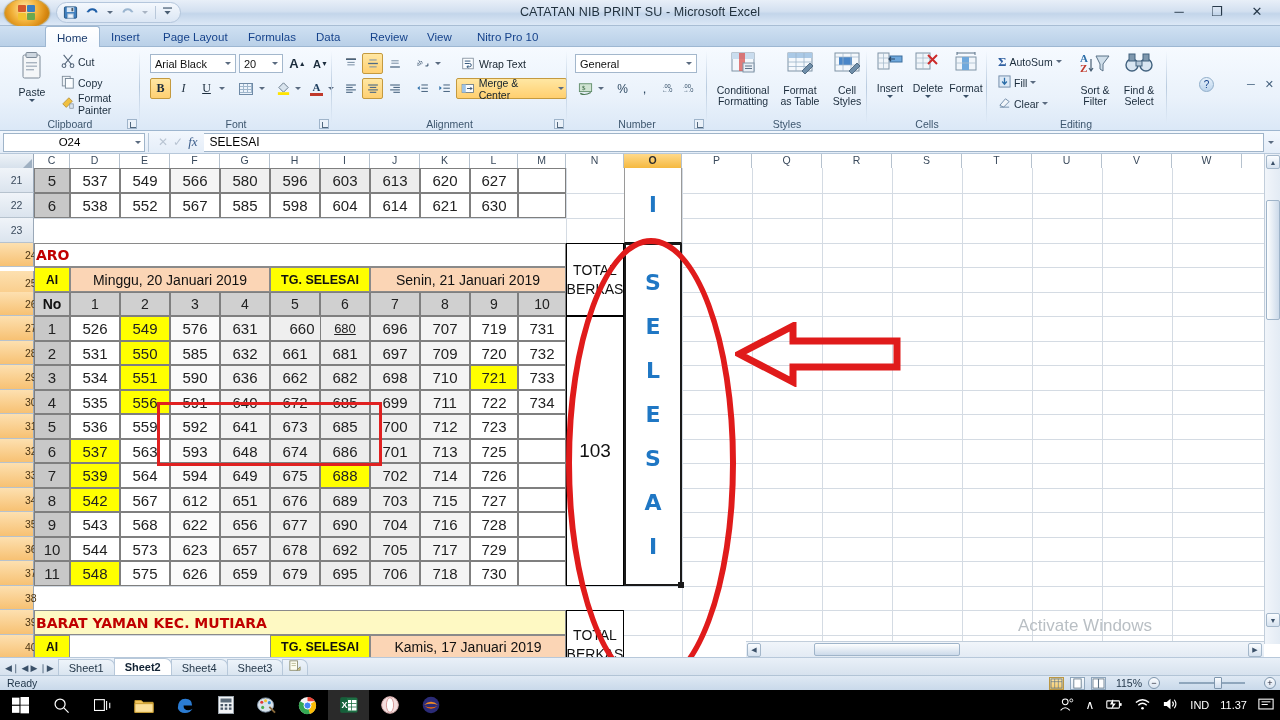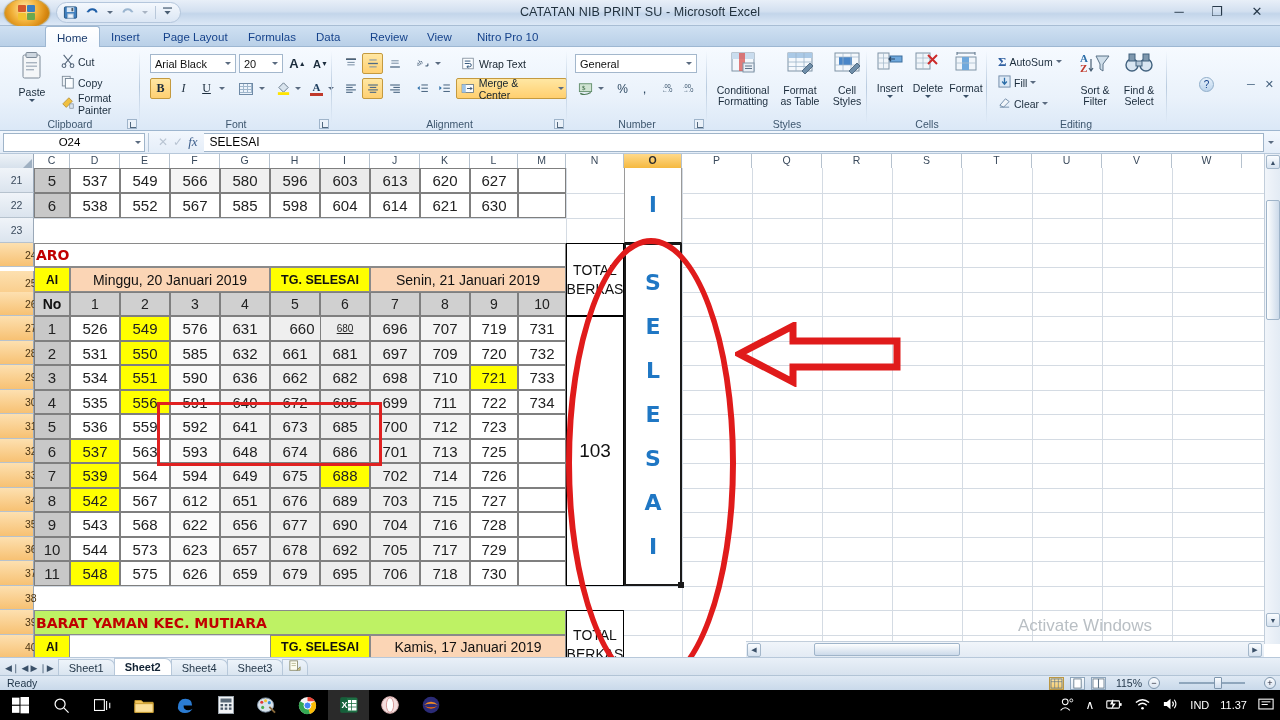--- a/index.html
+++ b/index.html
@@ -802,21 +802,21 @@
     <div class="bx ctr" style="left:470px;top:138px;width:48px;height:24px;background:#d0d0d0;border:1px solid #7f7f7f;font-size:14px;color:#222">9</div>
     <div class="bx ctr" style="left:518px;top:138px;width:48px;height:24px;background:#d0d0d0;border:1px solid #7f7f7f;font-size:14px;color:#222">10</div>
 
     <div id="data-body">
         <div class="bx ctr" style="left: 34px; top: 162px; width: 36px; height: 25px; background: rgb(200, 200, 200); border: 1px solid rgb(127, 127, 127); font-size: 15px; color: rgb(34, 34, 34);">1</div>
         <div class="bx ctr" style="left: 70px; top: 162px; width: 50px; height: 25px; background: rgb(255, 255, 255); border: 1px solid rgb(127, 127, 127); font-size: 15px; color: rgb(34, 34, 34);">526</div>
         <div class="bx ctr" style="left: 120px; top: 162px; width: 50px; height: 25px; background: rgb(255, 255, 0); border: 1px solid rgb(127, 127, 127); font-size: 15px; color: rgb(34, 34, 34);">549</div>
         <div class="bx ctr" style="left: 170px; top: 162px; width: 50px; height: 25px; background: rgb(250, 250, 250); border: 1px solid rgb(127, 127, 127); font-size: 15px; color: rgb(34, 34, 34);">576</div>
         <div class="bx ctr" style="left: 220px; top: 162px; width: 50px; height: 25px; background: rgb(242, 242, 242); border: 1px solid rgb(127, 127, 127); font-size: 15px; color: rgb(34, 34, 34);">631</div>
         <div class="bx ctr" style="left: 270px; top: 162px; width: 64px; height: 25px; background: rgb(239, 239, 239); border: 1px solid rgb(127, 127, 127); font-size: 15px; color: rgb(34, 34, 34);">660</div>
-        <div class="bx ctr" style="left: 320px; top: 162px; width: 50px; height: 25px; background: rgb(236, 236, 236); border: 1px solid rgb(127, 127, 127); font-size: 10px; color: rgb(34, 34, 34); text-decoration: underline;">680</div>
+        <div class="bx ctr" style="left: 320px; top: 162px; width: 50px; height: 25px; background: rgb(236, 236, 236); border: 1px solid rgb(127, 127, 127); font-size: 13px; color: rgb(34, 34, 34); text-decoration: underline;">680</div>
         <div class="bx ctr" style="left: 370px; top: 162px; width: 50px; height: 25px; background: rgb(239, 239, 239); border: 1px solid rgb(127, 127, 127); font-size: 15px; color: rgb(34, 34, 34);">696</div>
         <div class="bx ctr" style="left: 420px; top: 162px; width: 50px; height: 25px; background: rgb(244, 244, 244); border: 1px solid rgb(127, 127, 127); font-size: 15px; color: rgb(34, 34, 34);">707</div>
         <div class="bx ctr" style="left: 470px; top: 162px; width: 48px; height: 25px; background: rgb(255, 255, 255); border: 1px solid rgb(127, 127, 127); font-size: 15px; color: rgb(34, 34, 34);">719</div>
         <div class="bx ctr" style="left: 518px; top: 162px; width: 48px; height: 25px; background: rgb(255, 255, 255); border: 1px solid rgb(127, 127, 127); font-size: 15px; color: rgb(34, 34, 34);">731</div>
         <div class="bx ctr" style="left: 34px; top: 187px; width: 36px; height: 24px; background: rgb(200, 200, 200); border: 1px solid rgb(127, 127, 127); font-size: 15px; color: rgb(34, 34, 34);">2</div>
         <div class="bx ctr" style="left: 70px; top: 187px; width: 50px; height: 24px; background: rgb(255, 255, 255); border: 1px solid rgb(127, 127, 127); font-size: 15px; color: rgb(34, 34, 34);">531</div>
         <div class="bx ctr" style="left: 120px; top: 187px; width: 50px; height: 24px; background: rgb(255, 255, 0); border: 1px solid rgb(127, 127, 127); font-size: 15px; color: rgb(34, 34, 34);">550</div>
         <div class="bx ctr" style="left: 170px; top: 187px; width: 50px; height: 24px; background: rgb(250, 250, 250); border: 1px solid rgb(127, 127, 127); font-size: 15px; color: rgb(34, 34, 34);">585</div>
         <div class="bx ctr" style="left: 220px; top: 187px; width: 50px; height: 24px; background: rgb(242, 242, 242); border: 1px solid rgb(127, 127, 127); font-size: 15px; color: rgb(34, 34, 34);">632</div>
         <div class="bx ctr" style="left: 270px; top: 187px; width: 50px; height: 24px; background: rgb(239, 239, 239); border: 1px solid rgb(127, 127, 127); font-size: 15px; color: rgb(34, 34, 34);">661</div>
@@ -934,21 +934,21 @@
       <span style="font-weight:bold;font-size:22px;color:#1f77c4;font-family:'DejaVu Sans',sans-serif">L</span>
       <span style="font-weight:bold;font-size:22px;color:#1f77c4;font-family:'DejaVu Sans',sans-serif">E</span>
       <span style="font-weight:bold;font-size:22px;color:#1f77c4;font-family:'DejaVu Sans',sans-serif">S</span>
       <span style="font-weight:bold;font-size:22px;color:#1f77c4;font-family:'DejaVu Sans',sans-serif">A</span>
       <span style="font-weight:bold;font-size:22px;color:#1f77c4;font-family:'DejaVu Sans',sans-serif">I</span>
     </div>
     <div style="position:absolute;left:678px;top:428px;width:6px;height:6px;background:#1a1a1a;"></div>
 
     <div class="bx ctr" style="left:624px;top:14px;width:58px;height:75px;background:#fff;border-left:1px solid #9a9a9a;border-right:1px solid #9a9a9a;border-bottom:1px solid #111;font-weight:bold;font-size:21px;color:#1f77c4;font-family:'DejaVu Sans',sans-serif">I</div>
 
-    <div class="bx lft" style="left:34px;top:456px;width:532px;height:25px;background:#bef264;border:1px solid #8a8a8a;padding-left:1px;font-family:'DejaVu Sans',sans-serif;font-weight:bold;font-size:14px;color:#c00000">BARAT YAMAN KEC. MUTIARA</div>
+    <div class="bx lft" style="left:34px;top:456px;width:532px;height:25px;background:#fef9c3;border:1px solid #8a8a8a;padding-left:1px;font-family:'DejaVu Sans',sans-serif;font-weight:bold;font-size:14px;color:#c00000">BARAT YAMAN KEC. MUTIARA</div>
 
     <div class="bx ctr" style="left:34px;top:481px;width:36px;height:24px;background:#ffff00;border:1px solid #8a8a8a;font-weight:bold;font-size:12px;color:#111">AI</div>
     <div class="bx ctr" style="left:270px;top:481px;width:100px;height:24px;background:#ffff00;border:1px solid #8a8a8a;font-weight:bold;font-size:12.5px;color:#111">TG. SELESAI</div>
     <div class="bx ctr" style="left:370px;top:481px;width:196px;height:24px;background:#fbd5b5;border:1px solid #8a8a8a;font-size:14px;color:#111">Kamis, 17 Januari 2019</div>
 
     <div class="bx" style="left:566px;top:456px;width:58px;height:69px;background:#fff;border:1px solid #000;display:flex;flex-direction:column;align-items:center;justify-content:center;line-height:19px;font-size:14px;color:#111">
       <span>TOTAL</span>
       <span>BERKAS</span>
     </div>
 

